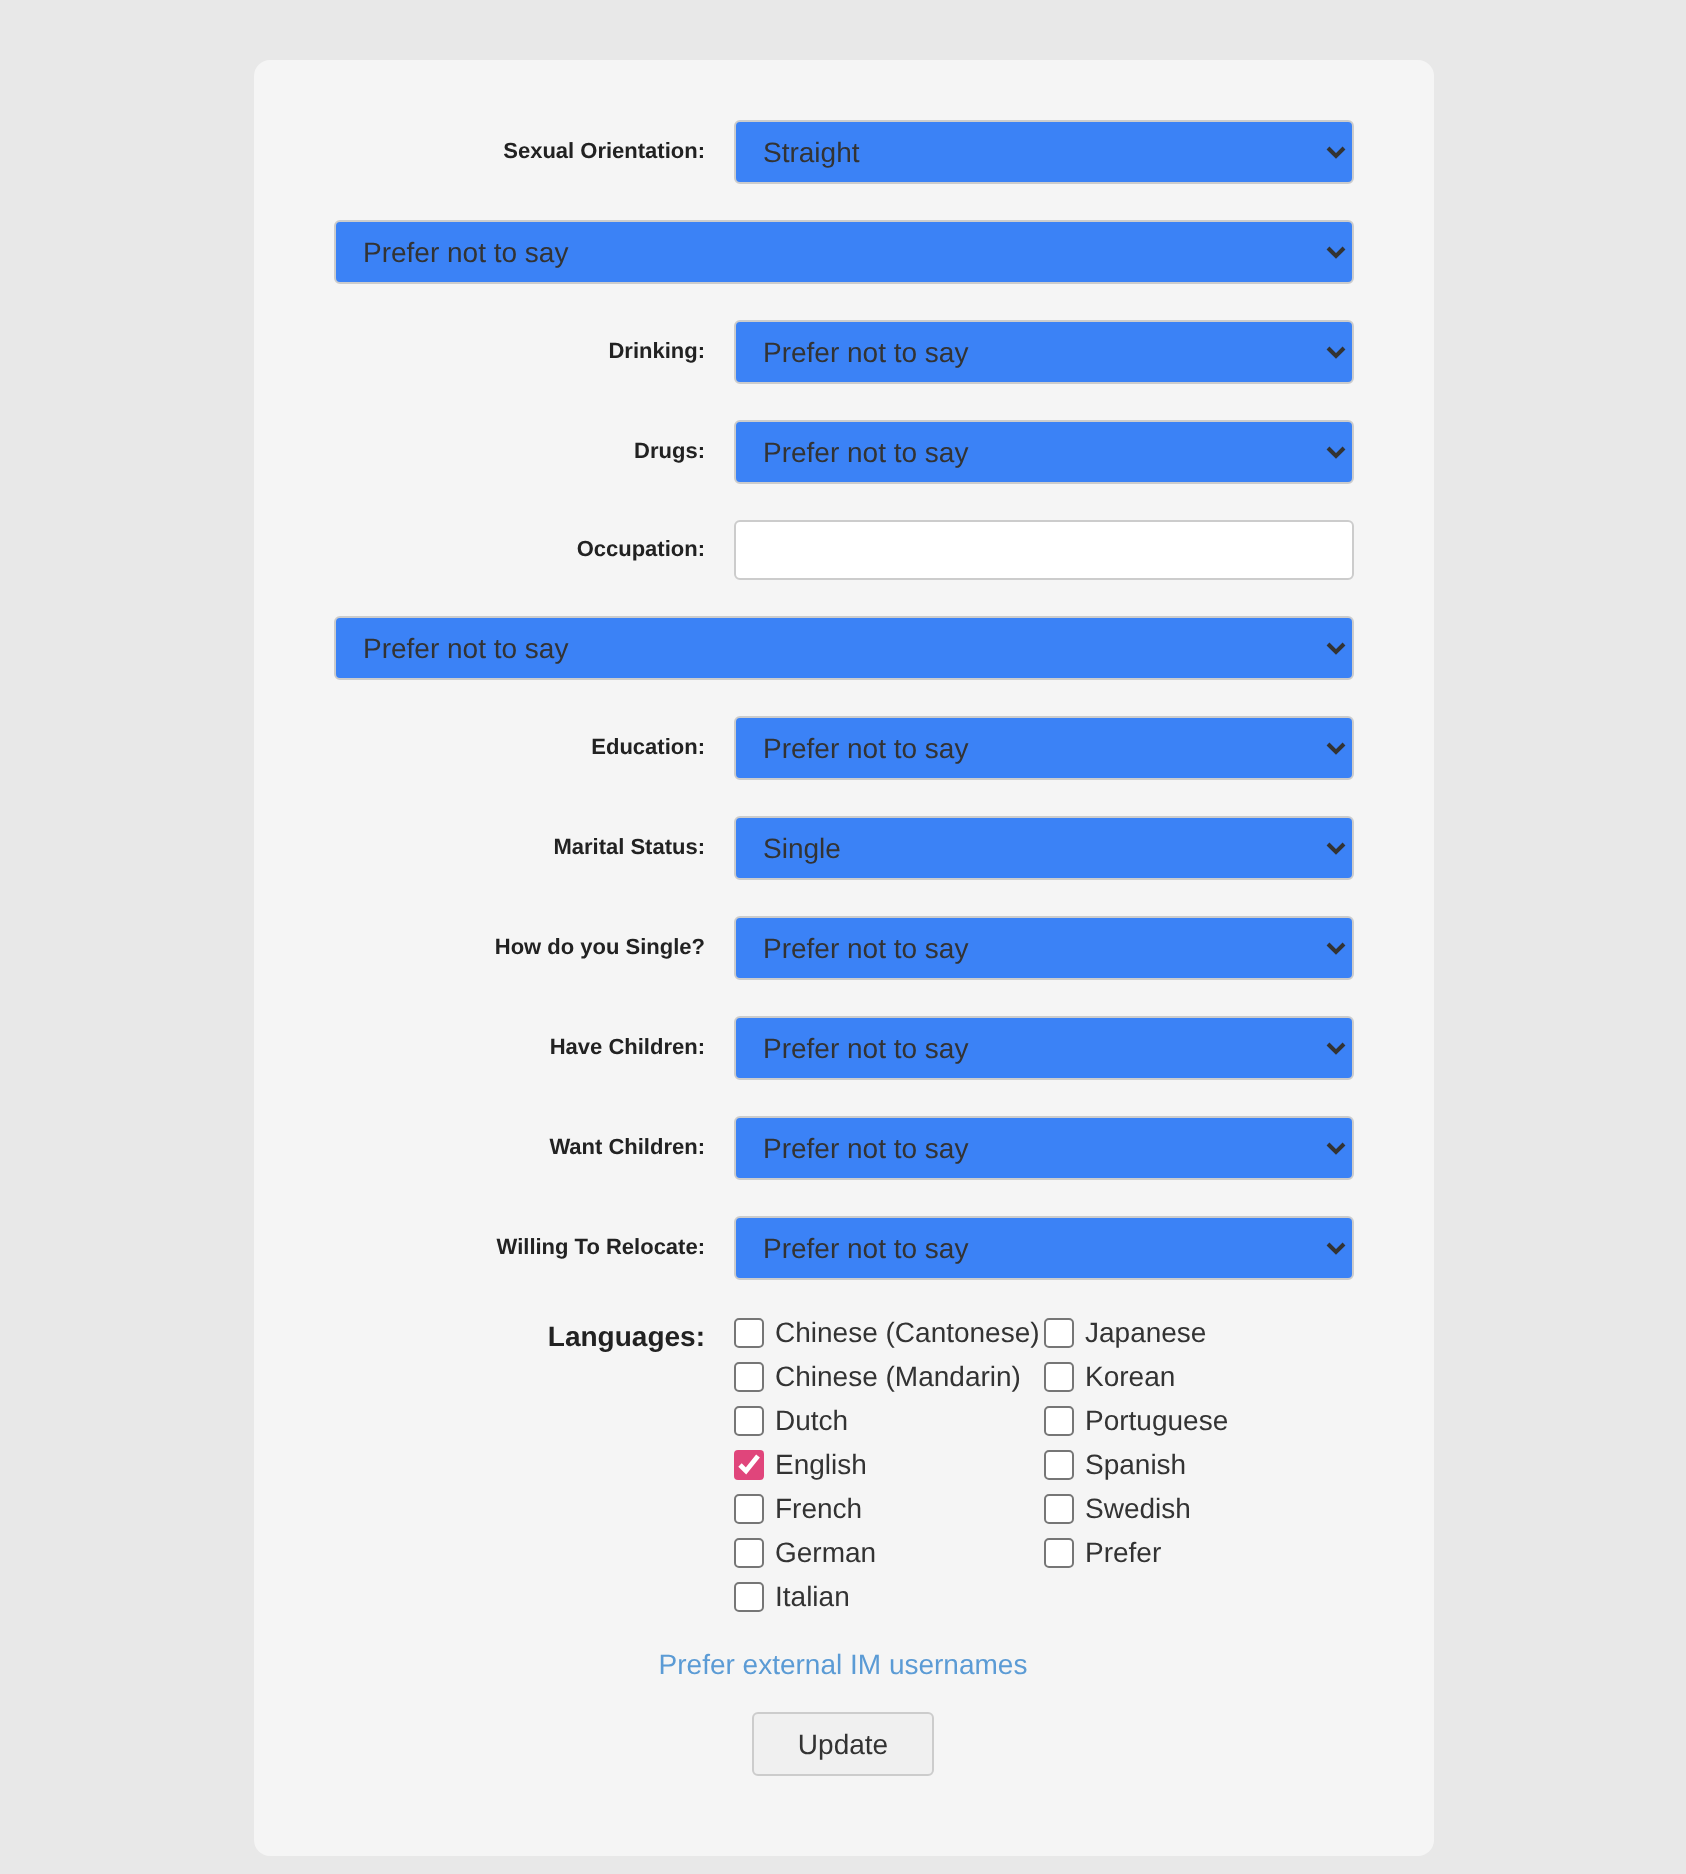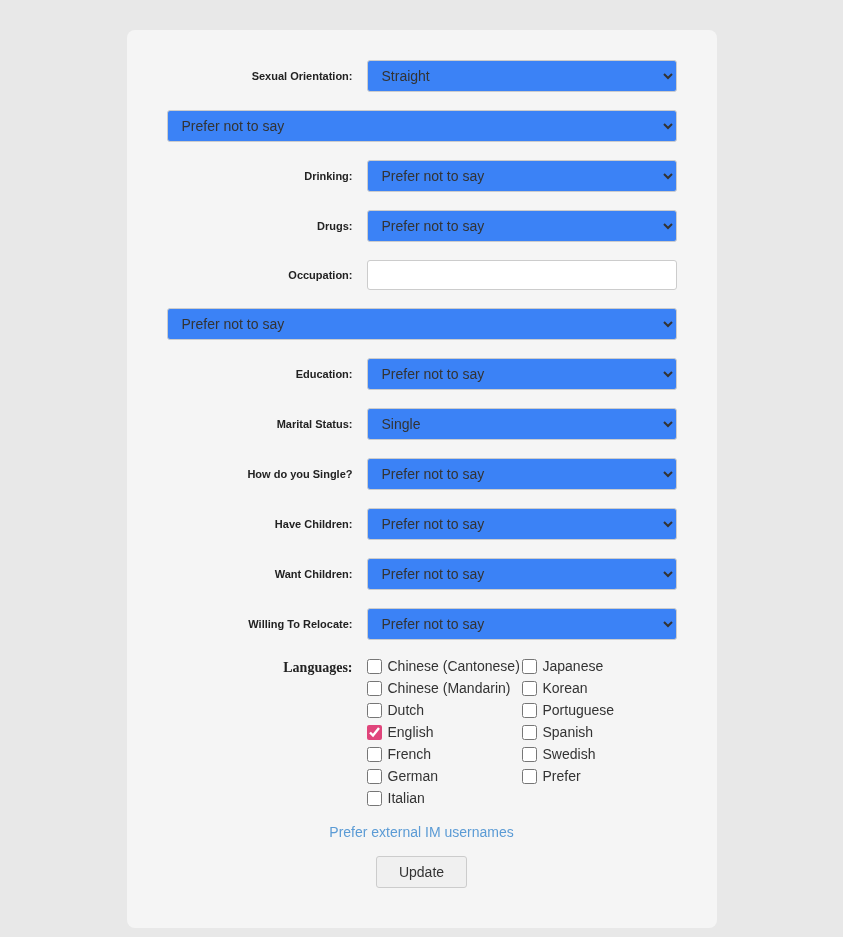--- a/index.html
+++ b/index.html
@@ -63,21 +63,20 @@
     }
     .languages-label {
       font-weight: bold;
       text-align: right;
       width: 200px;
       min-width: 200px;
       padding-right: 14px;
       color: #222;
       font-size: 14px;
       padding-top: 2px;
-      font-family: Liberation Serif, serif;
     }
     .languages-grid {
       display: flex;
       flex: 1;
       gap: 0;
     }
     .lang-col {
       display: flex;
       flex-direction: column;
       gap: 6px;

